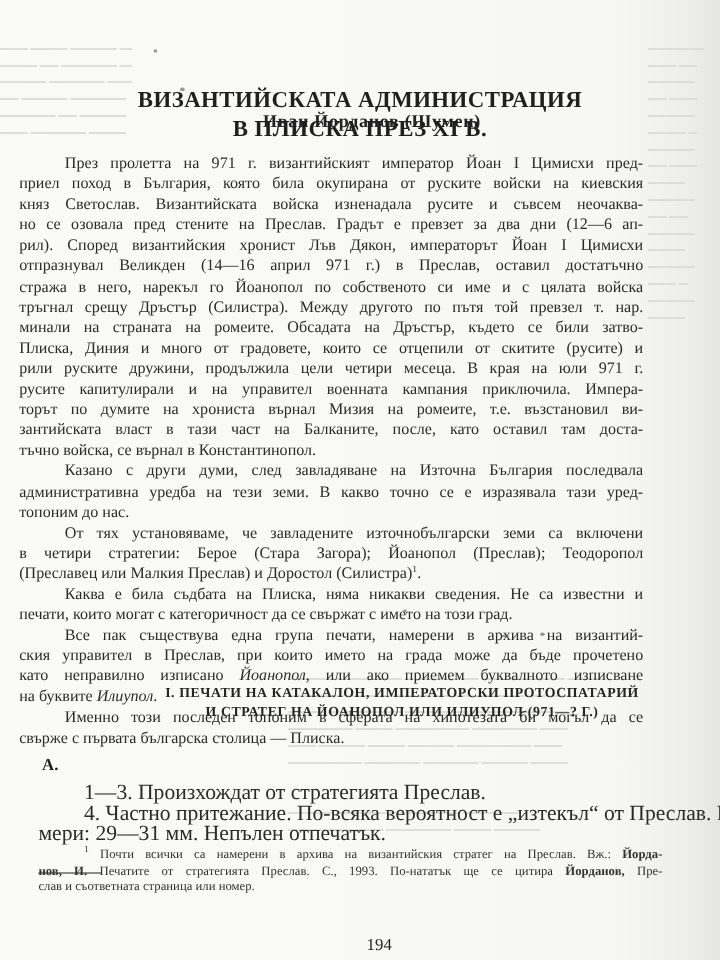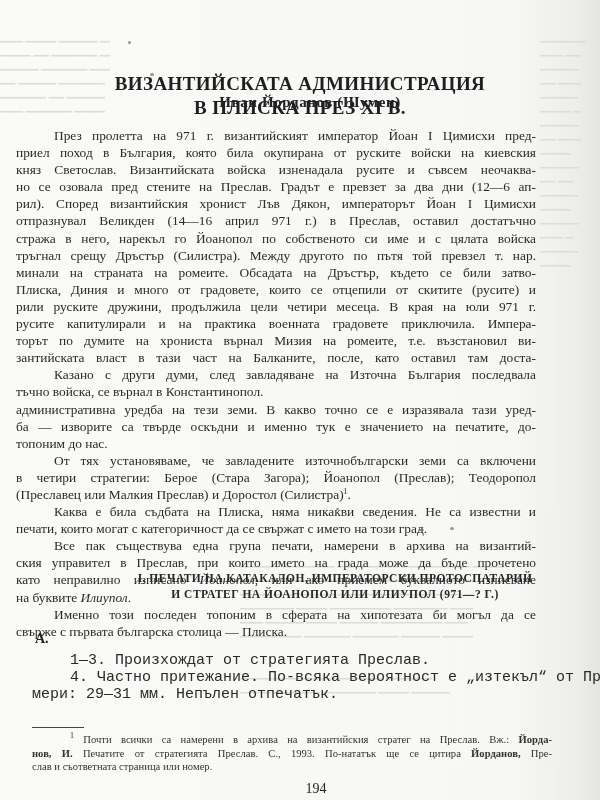--- a/index.html
+++ b/index.html
@@ -104,22 +104,22 @@
       left: 35px; top: 631px;
       font-family: "Liberation Serif", serif;
       font-weight: bold;
       font-size: 14px;
       color: #222;
     }
     .items {
       position: absolute;
       left: 32px; top: 652px;
       width: 520px;
-      font-family: Liberation Mono, monospace;
-      font-size: 15px;
+      font-family: Liberation Serif, serif;
+      font-size: 18px;
       line-height: 17px;
       color: #2a2a2a;
     }
     .items .ln {
       display: block;
       white-space: nowrap;
       height: 17px;
       text-align: justify;
       text-align-last: justify;
     }
@@ -128,21 +128,21 @@
 
     .fn-rule {
       position: absolute;
       left: 32px; top: 727px;
       width: 52px;
       height: 0;
       border-top: 1px solid #444;
     }
     .footnote {
       position: absolute;
-      left: 32px; top: 733px;
+      left: 32px; top: 706px;
       width: 520px;
       font-family: "Liberation Serif", serif;
       font-size: 10.6px;
       line-height: 13.5px;
       color: #333;
     }
     .footnote .ln {
       display: block;
       white-space: nowrap;
       height: 13.5px;
@@ -197,28 +197,27 @@
     <span class="ln">приел поход в България, която била окупирана от руските войски на киевския</span>
     <span class="ln">княз Светослав. Византийската войска изненадала русите и съвсем неочаква-</span>
     <span class="ln">но се озовала пред стените на Преслав. Градът е превзет за два дни (12—6 ап-</span>
     <span class="ln">рил). Според византийския хронист Лъв Дякон, императорът Йоан I Цимисхи</span>
     <span class="ln">отпразнувал Великден (14—16 април 971 г.) в Преслав, оставил достатъчно</span>
     <span class="ln">стража в него, нарекъл го Йоанопол по собственото си име и с цялата войска</span>
     <span class="ln">тръгнал срещу Дръстър (Силистра). Между другото по пътя той превзел т. нар.</span>
     <span class="ln">минали на страната на ромеите. Обсадата на Дръстър, където се били затво-</span>
     <span class="ln">Плиска, Диния и много от градовете, които се отцепили от скитите (русите) и</span>
     <span class="ln">рили руските дружини, продължила цели четири месеца. В края на юли 971 г.</span>
-    <span class="ln">русите капитулирали и на практика военната градовете приключила. Импера-</span>
+    <span class="ln">русите капитулирали и на управител военната кампания приключила. Импера-</span>
     <span class="ln">торът по думите на хрониста върнал Мизия на ромеите, т.е. възстановил ви-</span>
     <span class="ln">зантийската власт в тази част на Балканите, после, като оставил там доста-</span>
+    <span class="ln last">тъчно войска, се върнал в Константинопол.</span>
+
     <span class="ln ind">Казано с други думи, след завладяване на Източна България последвала</span>
-
-    <span class="ln last">тъчно войска, се върнал в Константинопол.</span>
     <span class="ln">административна уредба на тези земи. В какво точно се е изразявала тази уред-</span>
-    <span class="ln">ба — изворите са твърде оскъдни и именно тук е значението на печатите, до-</span>
     <span class="ln last">топоним до нас.</span>
 
     <span class="ln ind">От тях установяваме, че завладените източнобългарски земи са включени</span>
     <span class="ln">в четири стратегии: Берое (Стара Загора); Йоанопол (Преслав); Теодоропол</span>
     <span class="ln last"><span>(Преславец или Малкия Преслав) и Доростол (Силистра)</span><sup>1</sup>.</span>
 
     <span class="ln ind">Каква е била съдбата на Плиска, няма никакви сведения. Не са известни и</span>
     <span class="ln last">печати, които могат с категоричност да се свържат с името на този град.</span>
 
     <span class="ln ind">Все пак съществува една група печати, намерени в архива на византий-</span>

